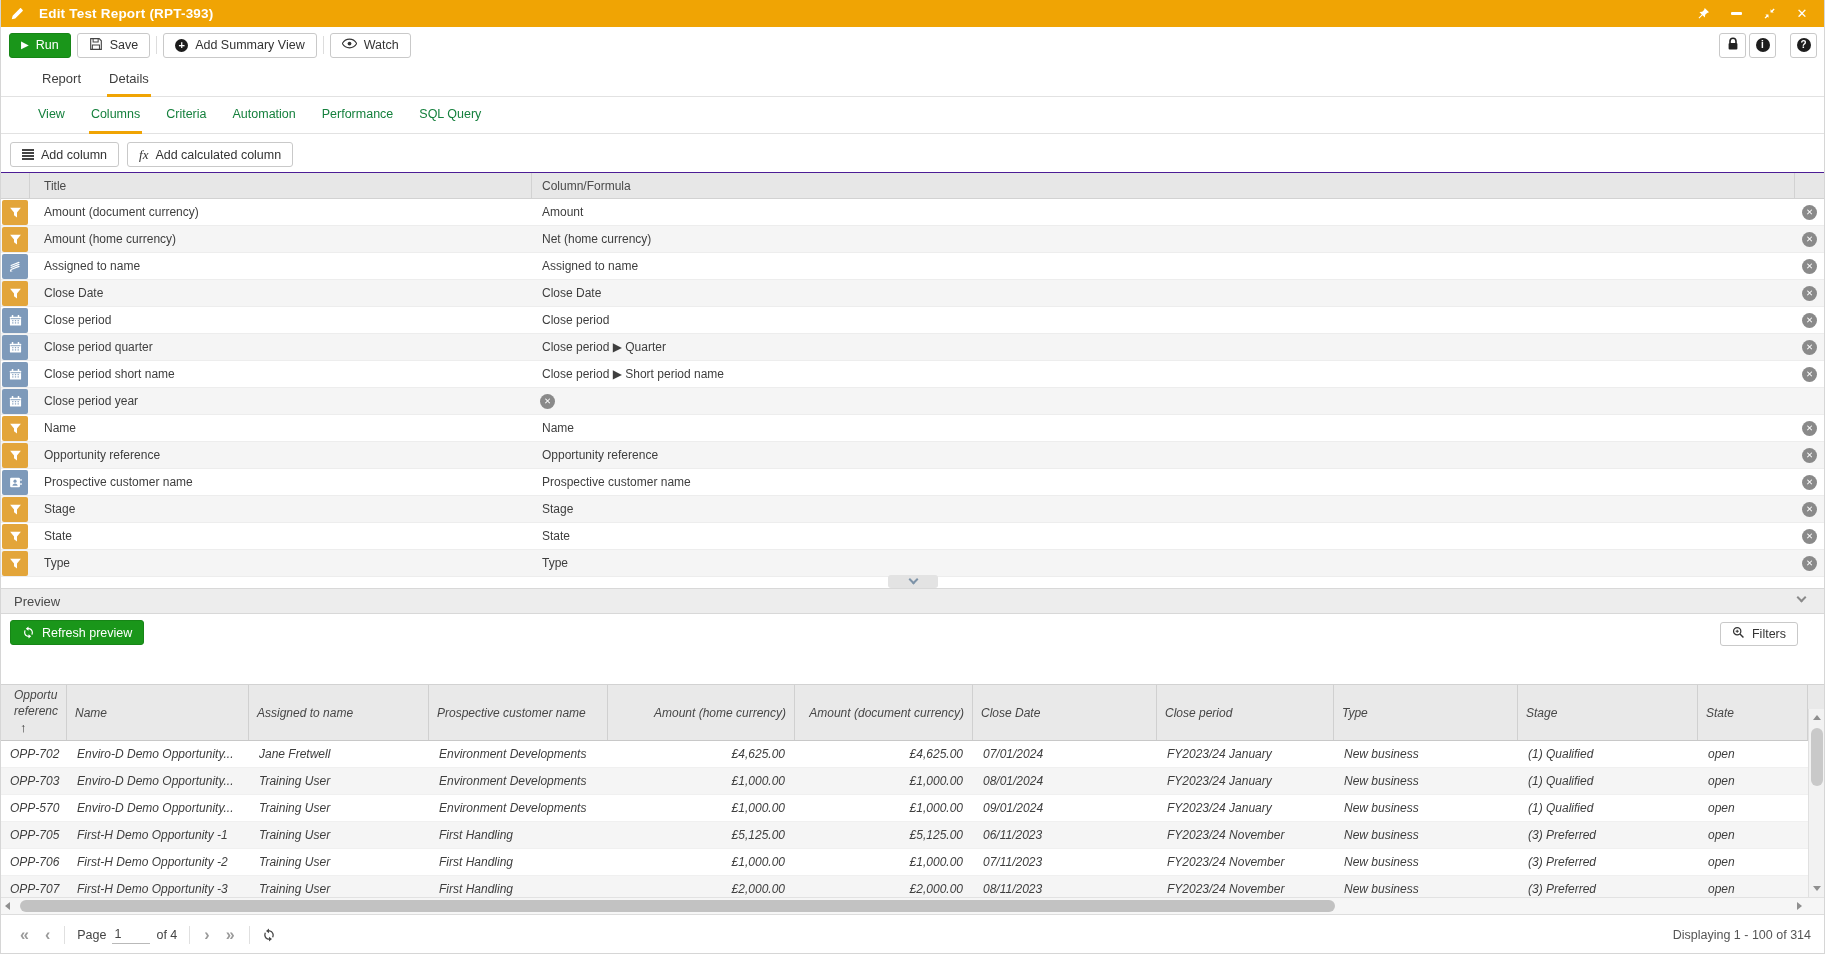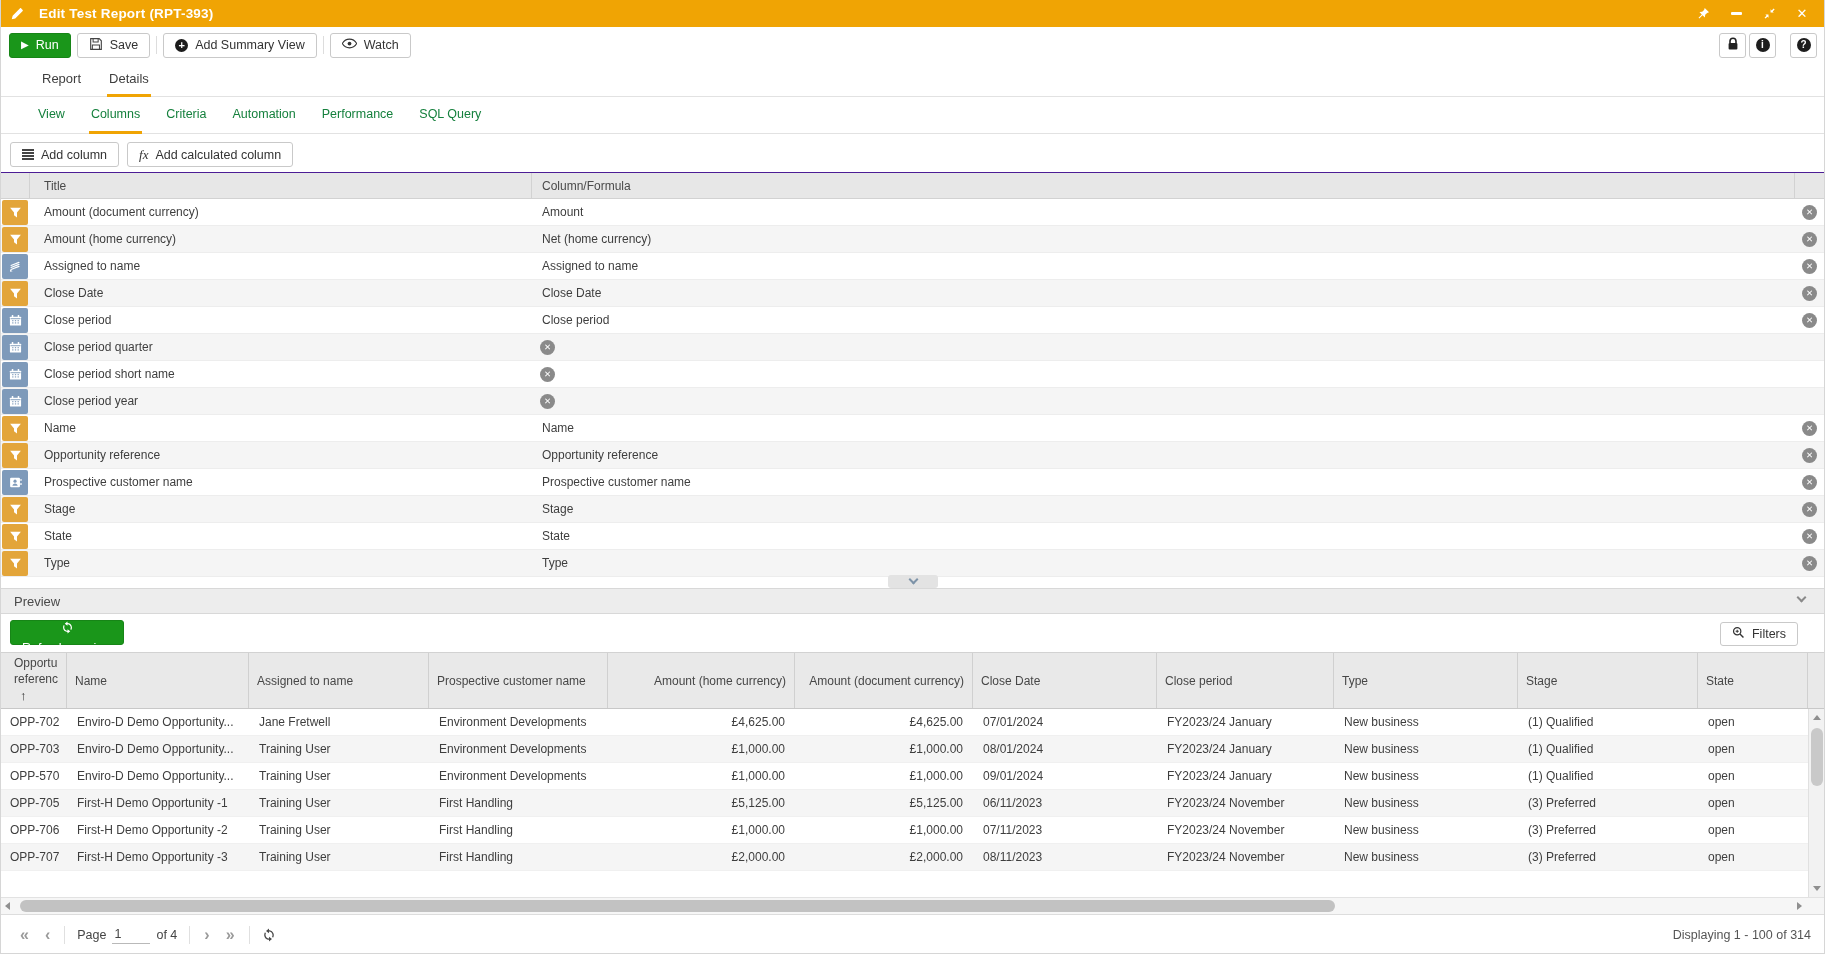--- a/index.html
+++ b/index.html
@@ -66,25 +66,25 @@
   .rm { width:15px; height:15px; border-radius:50%; background:#8A8A8A; color:#fff; font-size:8.5px; font-weight:bold; display:flex; align-items:center; justify-content:center; }
 
   
   .split-handle { position:absolute; left:888px; top:575px; width:50px; height:13px; background:#e3e3e3; border-radius:3px; display:flex; align-items:center; justify-content:center; z-index:5; }
   .chev { width:7px; height:7px; border-right:2px solid #7d93a8; border-bottom:2px solid #7d93a8; transform:rotate(45deg); margin-top:-4px; }
 
   
   .preview-band { position:absolute; top:588px; left:0; right:0; height:26px; background:#ededed; border-top:1px solid #d8d8d8; border-bottom:1px solid #d8d8d8; display:flex; align-items:center; padding-left:14px; font-size:13px; color:#4a4a4a; }
   .band-chev { position:absolute; right:20px; top:9px; border-color:#8a8a8a; }
   .preview-toolbar { position:absolute; top:614px; left:0; right:0; height:38px; background:#fff; }
-  .btn-refresh { position:absolute; left:10px; top:6px; background:#1A961A; border:1px solid #178517; color:#fff;flex-direction:column; }
+  .btn-refresh { position:absolute; left:10px; top:6px; background:#1A961A; border:1px solid #178517; color:#fff; }
   .btn-filters { position:absolute; right:27px; top:8px; height:24px; }
 
   
-  .grid { position:absolute; top:652px; left:0; width:1825px; }
+  .grid { position:absolute; top:684px; left:0; width:1825px;font-style:italic; }
   .g-header { display:flex; height:57px; background:#e9e9e9; border-top:1px solid #d2d2d2; border-bottom:1px solid #c8c8c8; font-size:12px; color:#474747; }
   .g-h-cell { border-right:1px solid #d0d0d0; display:flex; align-items:center; padding:0 8px; overflow:hidden; white-space:nowrap; }
   .g-h-cell.r { justify-content:flex-end; }
   .g-h-cell.first { flex-direction:column; align-items:flex-start; justify-content:center; line-height:1.3; padding-left:14px; }
   .g-h-fill { flex:1; }
   .hlbl { white-space:pre-line; }
   .sort { font-size:13px; color:#333; margin-left:6px; margin-top:1px; }
   .g-row { display:flex; height:27px; font-size:12px; border-bottom:1px solid #f0f0f0; background:#fff; }
   .g-row:nth-child(even) { background:#f5f5f5; }
   .g-cell { padding:0 10px; display:flex; align-items:center; white-space:nowrap; overflow:hidden; }
@@ -309,20 +309,21 @@
               <rect x="3.4" y="6.6" width="1.4" height="1.2"></rect>
               <rect x="6.3" y="6.6" width="1.4" height="1.2"></rect>
               <rect x="9.2" y="6.6" width="1.4" height="1.2"></rect>
               <rect x="3.4" y="9" width="1.4" height="1.2"></rect>
               <rect x="6.3" y="9" width="1.4" height="1.2"></rect>
               <rect x="9.2" y="9" width="1.4" height="1.2"></rect>
             </g>
           </svg>
         </span>
         <span class="c-title">Close period quarter</span>
+        <span class="c-formula">Close period ▶ Quarter</span>
         <span class="c-x">
           <span class="rm">✕</span>
         </span>
       </div>
       <div class="col-row">
         <span class="row-icon ic-calendar">
           <svg width="13" height="13" viewBox="0 0 14 14">
             <path fill="#fff" d="M1.6 3h10.8c.3 0 .6.3.6.6v8.2c0 .3-.3.6-.6.6H1.6c-.3 0-.6-.3-.6-.6V3.6c0-.3.3-.6.6-.6z"></path>
             <rect x="3" y="1.2" width="1.6" height="2.8" rx=".4" fill="#fff"></rect>
             <rect x="9.4" y="1.2" width="1.6" height="2.8" rx=".4" fill="#fff"></rect>
@@ -331,20 +332,21 @@
               <rect x="3.4" y="6.6" width="1.4" height="1.2"></rect>
               <rect x="6.3" y="6.6" width="1.4" height="1.2"></rect>
               <rect x="9.2" y="6.6" width="1.4" height="1.2"></rect>
               <rect x="3.4" y="9" width="1.4" height="1.2"></rect>
               <rect x="6.3" y="9" width="1.4" height="1.2"></rect>
               <rect x="9.2" y="9" width="1.4" height="1.2"></rect>
             </g>
           </svg>
         </span>
         <span class="c-title">Close period short name</span>
+        <span class="c-formula">Close period ▶ Short period name</span>
         <span class="c-x">
           <span class="rm">✕</span>
         </span>
       </div>
       <div class="col-row">
         <span class="row-icon ic-calendar">
           <svg width="13" height="13" viewBox="0 0 14 14">
             <path fill="#fff" d="M1.6 3h10.8c.3 0 .6.3.6.6v8.2c0 .3-.3.6-.6.6H1.6c-.3 0-.6-.3-.6-.6V3.6c0-.3.3-.6.6-.6z"></path>
             <rect x="3" y="1.2" width="1.6" height="2.8" rx=".4" fill="#fff"></rect>
             <rect x="9.4" y="1.2" width="1.6" height="2.8" rx=".4" fill="#fff"></rect>

